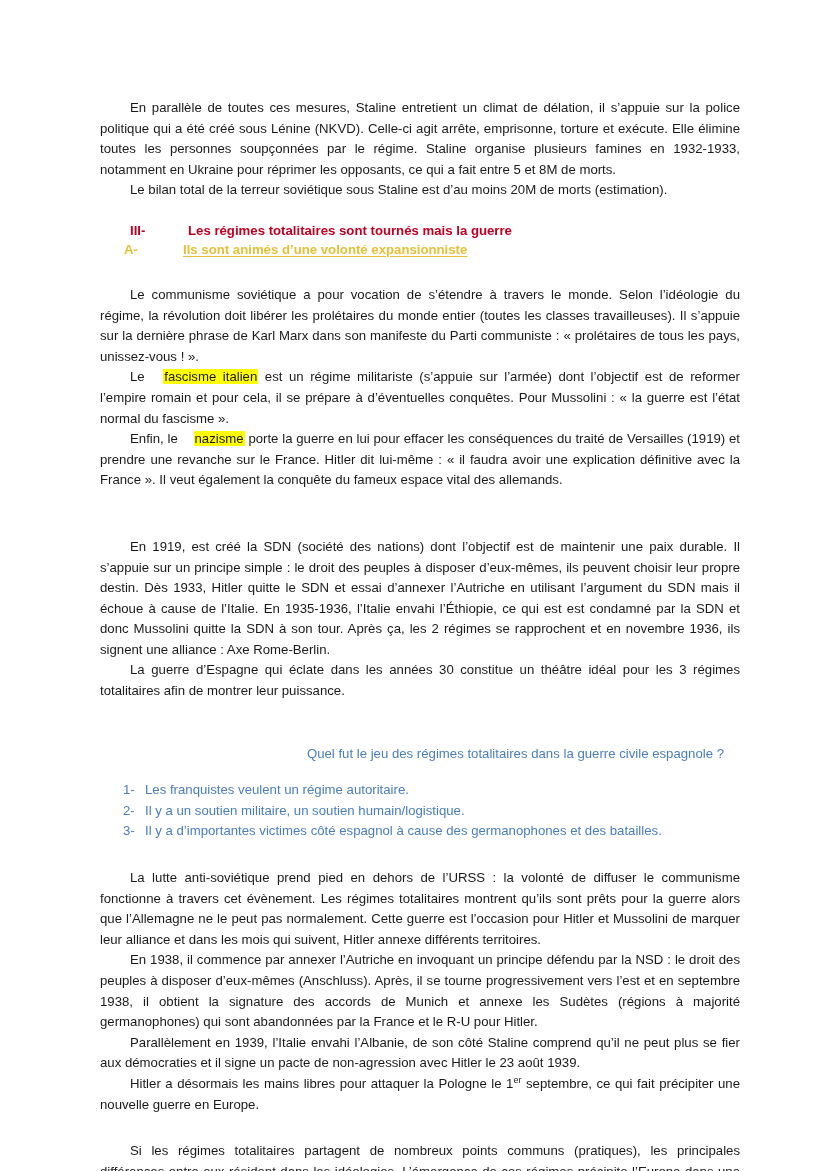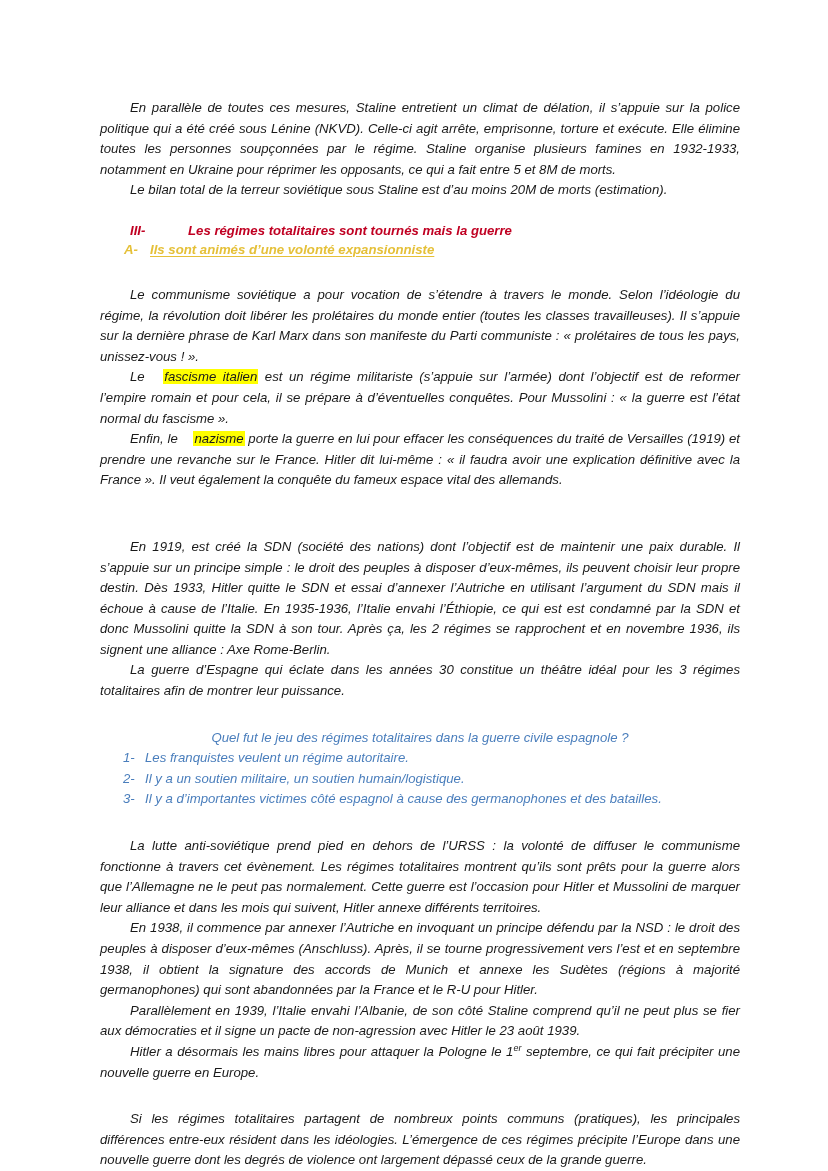--- a/index.html
+++ b/index.html
@@ -16,21 +16,20 @@
   }
 
   .page {
     position: relative;
     width: 828px;
     height: 1171px;
     background: #ffffff;
     box-sizing: border-box;
     padding: 98px 88px 0 100px;
     overflow: hidden;
-    font-style: italic;
   }
 
   .doc-body {
     width: 640px;
   }
 
   p.para {
     margin: 0;
     font-size: 13.2px;
     line-height: 20.6px;
@@ -61,37 +60,38 @@
     font-weight: 700;
     margin: 0;
     white-space: pre;
     padding-left: 24px;
   }
   .heading-sub .num { display: inline-block; width: 26px; }
   .heading-sub .sub-text {
     text-decoration: underline;
     text-decoration-thickness: 1px;
     text-underline-offset: 2px;
+    margin-left: 33px;
   }
 
   
   .hl {
     background: #ffff00;
     color: #1a1a1a;
     padding: 0 1px;
     margin-left: 12px;
   }
 
   
   .q-line {
-    margin: 0;
+    margin: 16px;
     font-size: 13.2px;
     line-height: 20.6px;
     color: #4a7ebc;
-    text-align: center;
+    text-align: right;
   }
   ol.q-list {
     margin: 0;
     padding: 0;
     list-style: none;
   }
   ol.q-list li {
     font-size: 13.2px;
     line-height: 20.6px;
     color: #4a7ebc;

